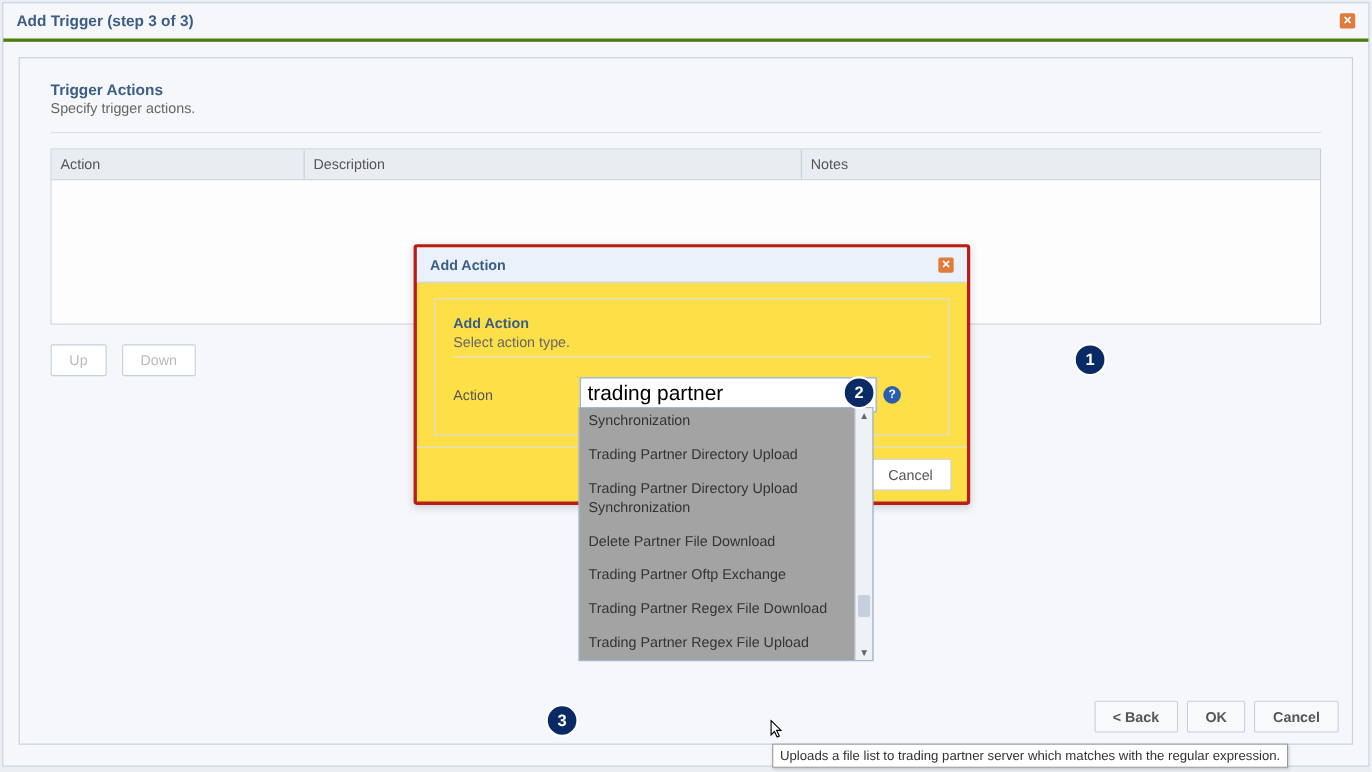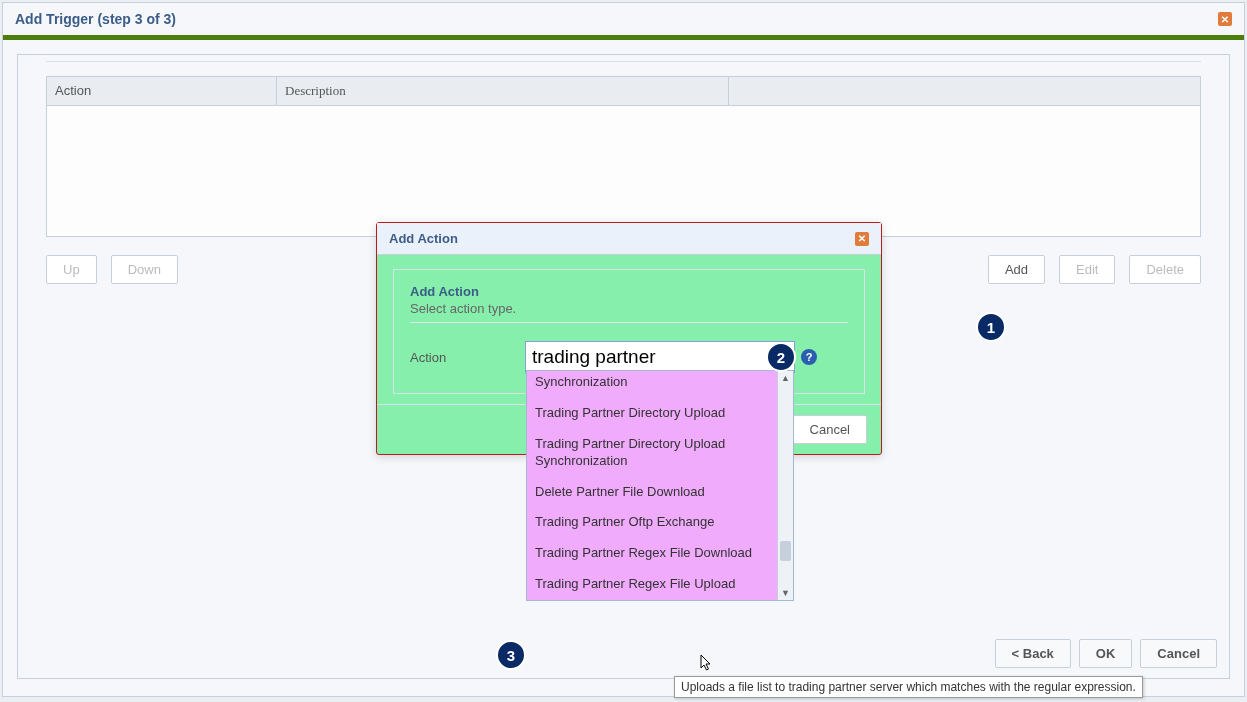--- a/index.html
+++ b/index.html
@@ -22,21 +22,21 @@
   position: relative;
 }
 .panel-header {
   display: flex;
   justify-content: space-between;
   align-items: center;
   padding: 8px 12px;
   color: #3b5d87;
   font-weight: bold;
   font-size: 14px;
-  border-bottom: 5px solid #4d7c0f;
+  border-bottom: 3px solid #4d7c0f;
 }
 .close-icon {
   width: 14px;
   height: 14px;
   background: #e07b3c;
   border-radius: 2px;
   color: #fff;
   display: inline-flex;
   align-items: center;
   justify-content: center;
@@ -78,21 +78,21 @@
   background: #e9edf2;
   border-bottom: 1px solid #c5d0dc;
 }
 .th {
   padding: 6px 8px;
   color: #555;
   font-size: 13px;
   border-right: 1px solid #c5d0dc;
 }
 .th-action { width: 230px; }
-.th-desc { width: 452px; font-family: Liberation Serif, serif; }
+.th-desc { width: 452px; }
 .th-notes { flex: 1; border-right: none; }
 .table-body {
   height: 130px;
   background: #fdfdfd;
 }
 .btn-row {
   margin: 18px 28px 0;
   display: flex;
   justify-content: space-between;
 }
@@ -115,22 +115,22 @@
   display: flex;
   gap: 8px;
 }
 .footer-btns .btn { background: #f7f9fb; font-weight: bold; }
 
 .modal {
   position: absolute;
   top: 222px;
   left: 376px;
   width: 506px;
-  background: #86efac;
-  border: 1px solid #b91c1c;
+  background: #fde047;
+  border: 3px solid #b91c1c;
   box-shadow: 0 2px 8px rgba(0,0,0,0.15);
   border-radius: 3px;
 }
 .modal-header {
   display: flex;
   justify-content: space-between;
   align-items: center;
   padding: 8px 12px;
   background: #eaf1fa;
   border-bottom: 1px solid #c5d0dc;
@@ -193,21 +193,21 @@
   display: flex;
   justify-content: flex-end;
   gap: 8px;
 }
 
 .dropdown {
   position: absolute;
   top: 370px;
   left: 526px;
   width: 268px;
-  background: #f0abfc;
+  background: #a3a3a3;
   border: 1px solid #a3b8d4;
   max-height: 300px;
   z-index: 30;
 }
 .dropdown-inner {
   overflow: hidden;
 }
 .dd-item {
   padding: 7px 8px;
   font-size: 13px;
@@ -280,39 +280,39 @@
 </head>
 <body>
 
 <div class="outer-panel">
   <div class="panel-header">
     <span>Add Trigger (step 3 of 3)</span>
     <span class="close-icon">✕</span>
   </div>
 
   <div class="inner-content">
+    <div class="section-head">
+      <div class="section-title">Trigger Actions</div>
+      <div class="section-sub">Specify trigger actions.</div>
+    </div>
     <div class="divider"></div>
 
     <div class="table">
       <div class="table-header">
         <div class="th th-action">Action</div>
         <div class="th th-desc">Description</div>
+        <div class="th th-notes">Notes</div>
       </div>
       <div class="table-body"></div>
     </div>
 
     <div class="btn-row">
       <div class="btn-row-left">
         <button class="btn disabled">Up</button>
         <button class="btn disabled">Down</button>
-      </div>
-      <div class="btn-row-right">
-        <button class="btn">Add</button>
-        <button class="btn disabled">Edit</button>
-        <button class="btn disabled">Delete</button>
       </div>
     </div>
 
     <div class="footer-btns">
       <button class="btn">&lt; Back</button>
       <button class="btn">OK</button>
       <button class="btn">Cancel</button>
     </div>
   </div>
 </div>
@@ -359,13 +359,13 @@
 <div class="anno" style="top:312px; left:976px;">1</div>
 <div class="anno" style="top:342px; left:766px;">2</div>
 <div class="anno" style="top:640px; left:496px;">3</div>
 
 <div class="cursor" style="top:654px; left:700px;">
   <svg width="14" height="18" viewBox="0 0 14 18">
     <path d="M1 1 L1 14 L4 11 L6.5 16 L8.5 15 L6 10 L10 10 Z" fill="#fff" stroke="#000" stroke-width="1"></path>
   </svg>
 </div>
 
-<div class="tooltip" style="top:676px; left:674px;">Uploads a file list to trading partner server which matches with the regular expression.</div>
+<div class="tooltip" style="top:676px; left:702px;">Uploads a file list to trading partner server which matches with the regular expression.</div>
 
 </body></html>

